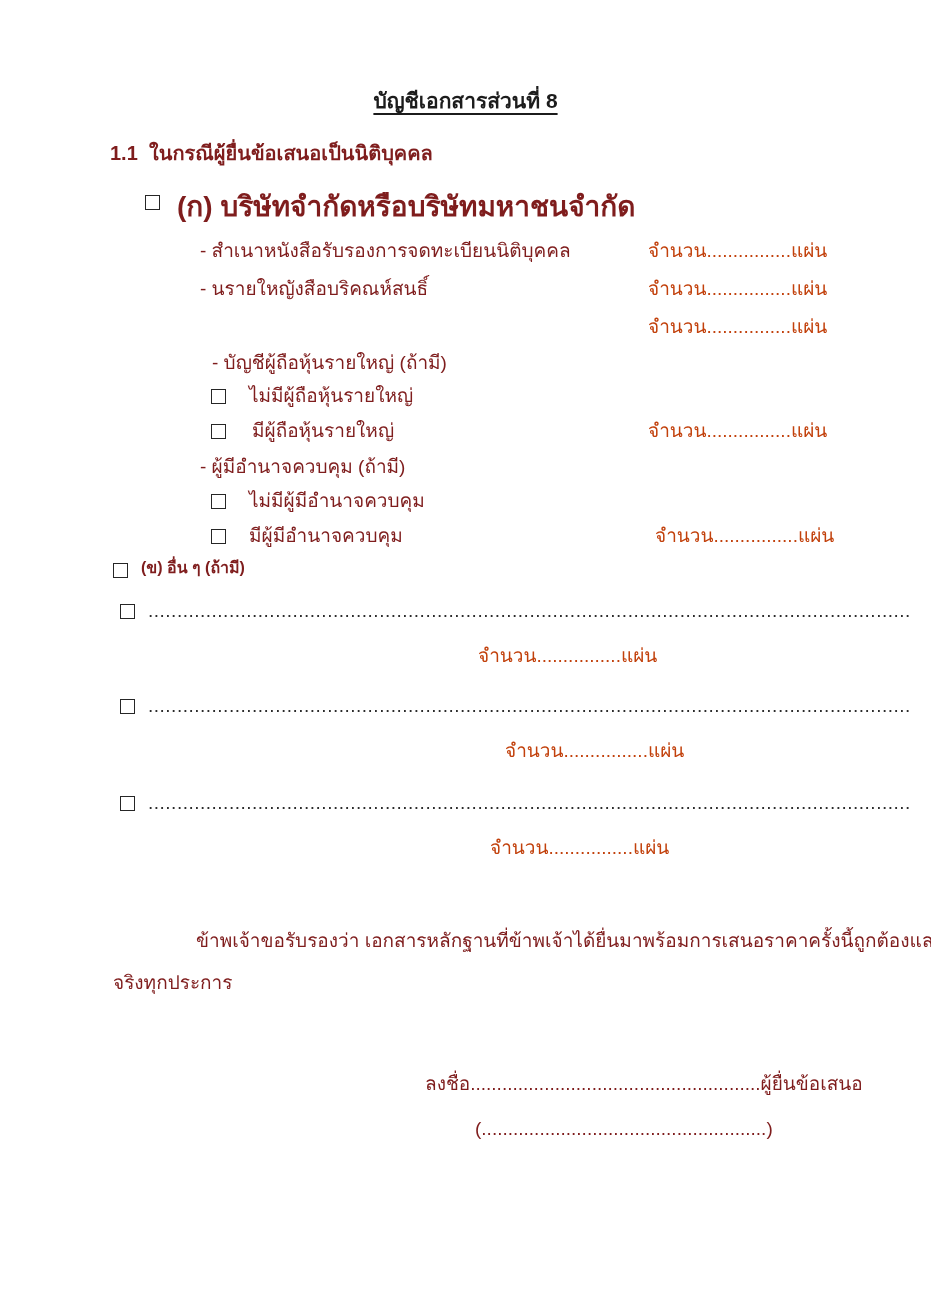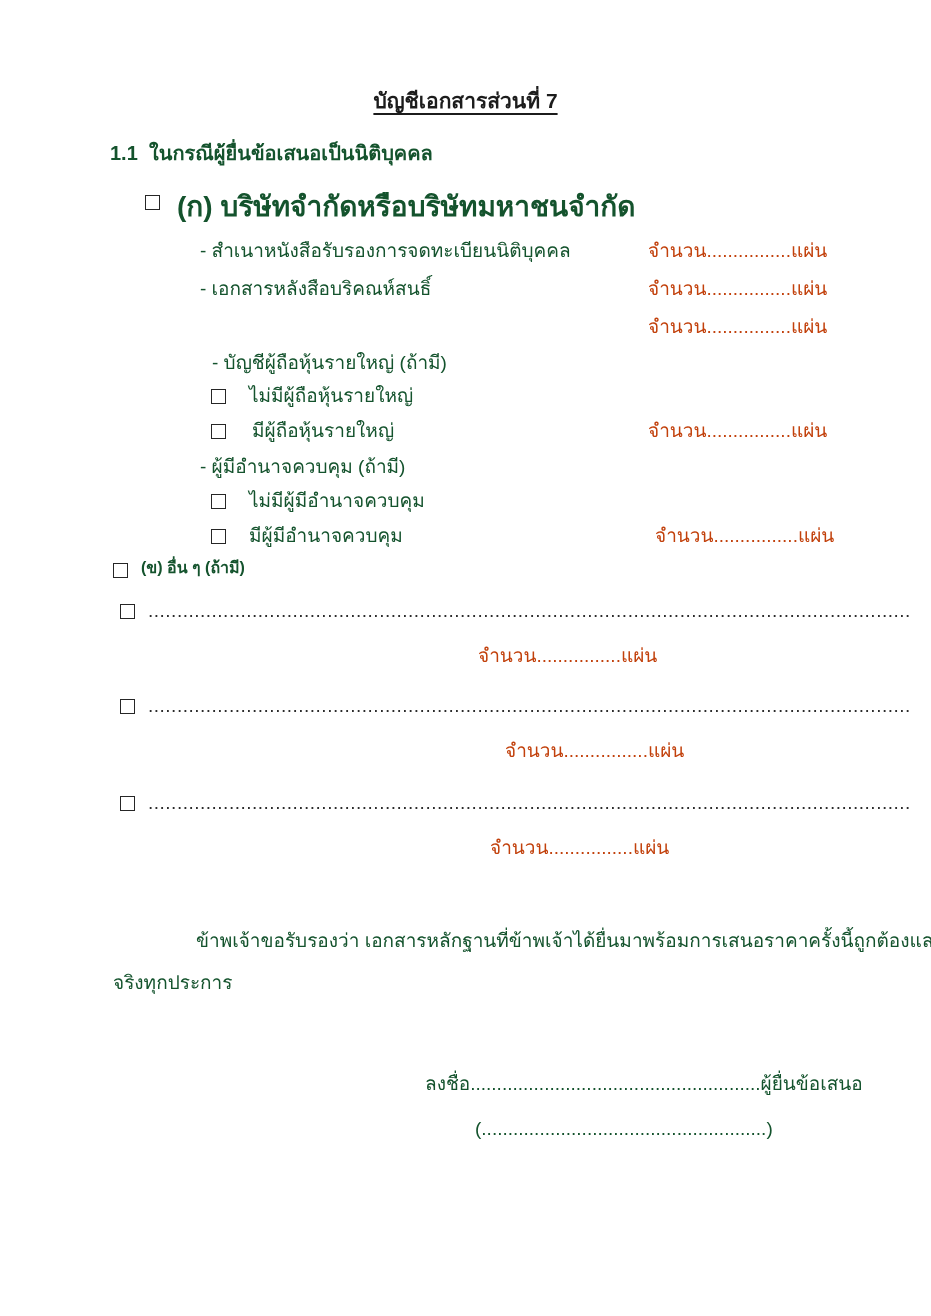--- a/index.html
+++ b/index.html
@@ -11,21 +11,21 @@
     background: #ffffff;
     font-family: "Liberation Sans", sans-serif;
     color: #1c1c1c;
     overflow: hidden;
   }
   .abs { position: absolute; }
   .t {
     font-size: 19px;
     line-height: 1.35;
     white-space: nowrap;
-    color: #14532d;
+    color: #7f1d1d;
   }
   .bold { font-weight: bold; }
   .title {
     left: 0; top: 84px; width: 100%;
     text-align: center;
     font-size: 21px;
     font-weight: bold;
     text-decoration: underline;
     text-underline-offset: 5px;
   }
@@ -42,33 +42,33 @@
     letter-spacing: 0.5px;
     color: #2b2b2b;
   }
   .qty { color: #c2410c; }
 </style>
 </head>
 <body>
 
 <div class="page">
 
-  <div class="abs title">บัญชีเอกสารส่วนที่ 7</div>
+  <div class="abs title">บัญชีเอกสารส่วนที่ 8</div>
 
   <div class="abs t bold" style="left:110px; top:140px; font-size:20px;">
     <span>1.1</span>&nbsp;&nbsp;<span>ในกรณีผู้ยื่นข้อเสนอเป็นนิติบุคคล</span>
   </div>
 
   <span class="cb bold-cb" style="left:145px; top:195px;"></span>
   <div class="abs t bold" style="left:177px; top:188px; font-size:28px;">(ก) บริษัทจำกัดหรือบริษัทมหาชนจำกัด</div>
 
   <div class="abs t" style="left:200px; top:238px;">- สำเนาหนังสือรับรองการจดทะเบียนนิติบุคคล</div>
   <div class="abs t qty" style="left:648px; top:238px;">จำนวน................แผ่น</div>
 
-  <div class="abs t" style="left:200px; top:276px;">- เอกสารหลังสือบริคณห์สนธิ์</div>
+  <div class="abs t" style="left:200px; top:276px;">- นรายใหญังสือบริคณห์สนธิ์</div>
   <div class="abs t qty" style="left:648px; top:276px;">จำนวน................แผ่น</div>
 
   <div class="abs t qty" style="left:648px; top:314px;">จำนวน................แผ่น</div>
 
   <div class="abs t" style="left:212px; top:350px;">- บัญชีผู้ถือหุ้นรายใหญ่ (ถ้ามี)</div>
 
   <span class="cb" style="left:211px; top:389px;"></span>
   <div class="abs t" style="left:249px; top:383px;">ไม่มีผู้ถือหุ้นรายใหญ่</div>
 
   <span class="cb" style="left:211px; top:424px;"></span>

